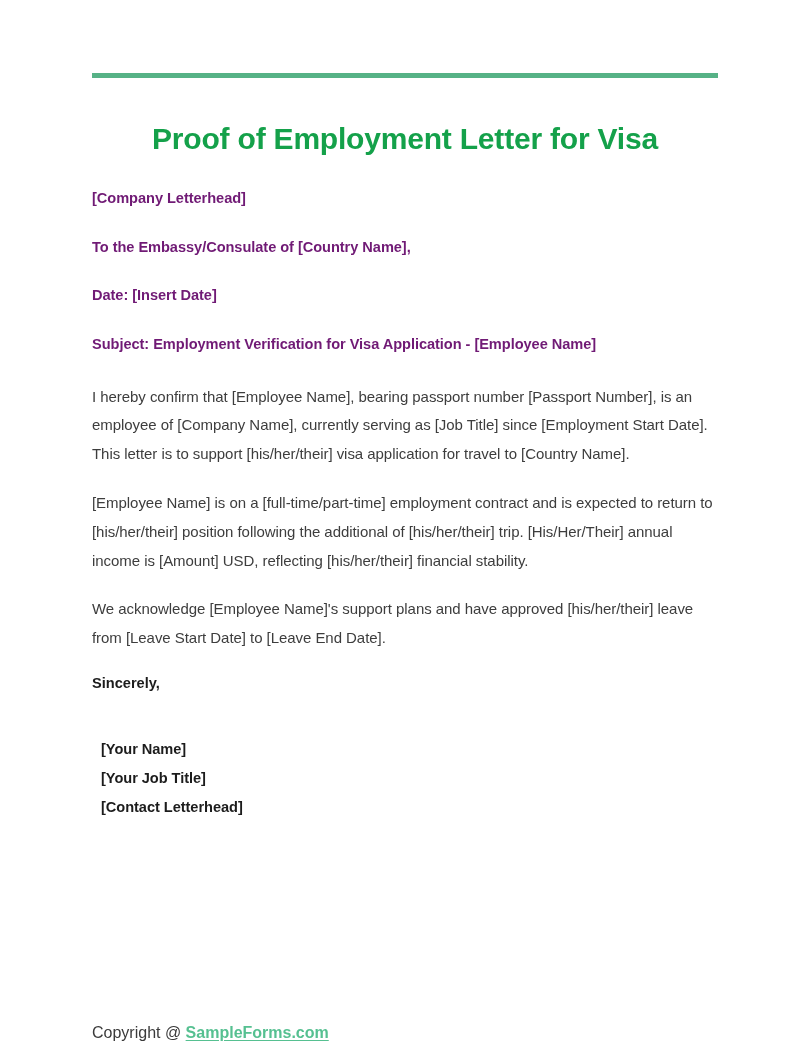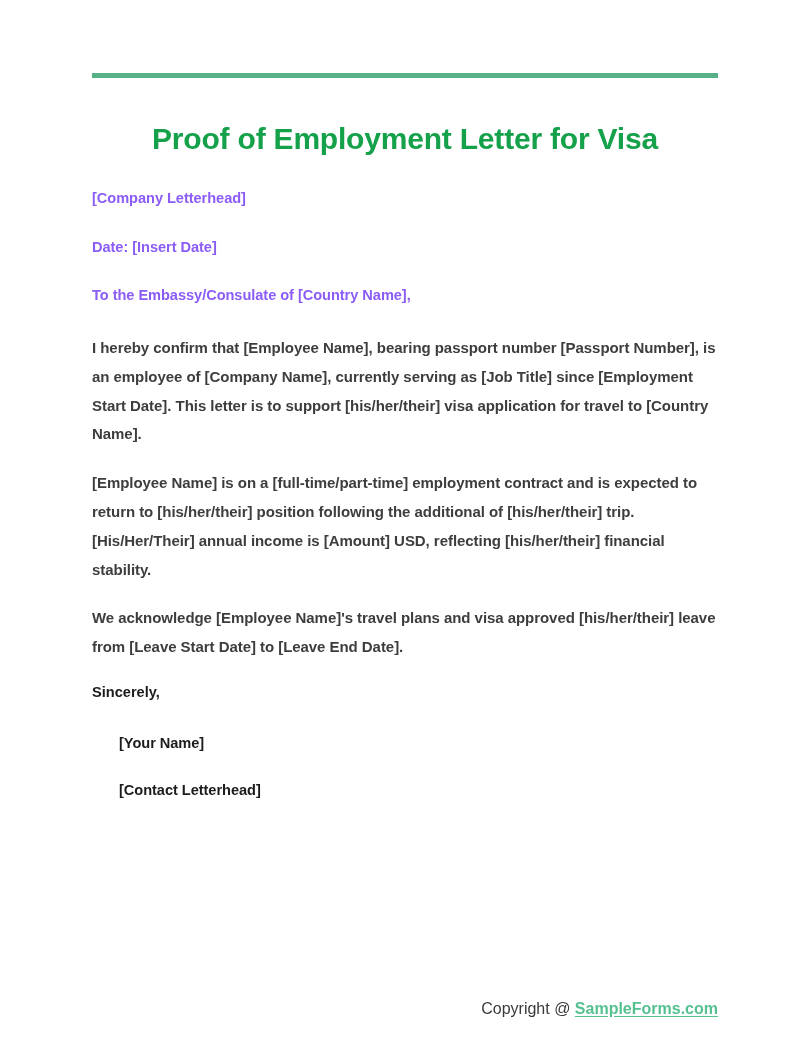--- a/index.html
+++ b/index.html
@@ -53,63 +53,63 @@
   .body-block {
     position: absolute;
     left: 92px;
     top: 188px;
     width: 628px;
   }
 
   .bold-line {
     font-size: 14.6px;
     font-weight: bold;
-    color: #8b5cf6;
+    color: #701a75;
     line-height: 1.45;
     margin: 0 0 27.5px 0;
     letter-spacing: -0.05px;
   }
 
   .para {
     font-size: 15px;
-    font-weight: bold;
+    font-weight: normal;
     color: #3d3d3d;
     line-height: 28.8px;
     margin: 0 0 20px 0;
     letter-spacing: -0.05px;
   }
 
   .sign-off {
     font-size: 14.6px;
     font-weight: bold;
     color: #1c1c1c;
     line-height: 1.45;
-    margin: 8px 0 26px 0;
+    margin: 8px 0 41px 0;
   }
 
   .sig-block {
     margin: 0;
   }
   .sig-line {
     font-size: 14.6px;
     font-weight: bold;
     color: #1c1c1c;
     line-height: 29px;
-    margin: 18px;
+    margin: 0;
     letter-spacing: -0.05px;
     padding-left: 9px;
   }
 
   
   .footer {
     position: absolute;
     left: 92px;
-    top: 998px;
+    top: 1022px;
     width: 626px;
-    text-align: right;
+    text-align: left;
     font-size: 16px;
     color: #3a3a3a;
     line-height: 1.4;
     white-space: nowrap;
   }
   .footer .brand {
     font-weight: bold;
     color: #56c091;
     text-decoration: underline;
     text-underline-offset: 2px;
@@ -121,36 +121,38 @@
 <div class="page">
 
   <div class="top-rule"></div>
 
   <h1 class="doc-title">Proof of Employment Letter for Visa</h1>
 
   <div class="body-block">
 
     <p class="bold-line">[Company Letterhead]</p>
 
+    <p class="bold-line">To the Embassy/Consulate of [Country Name],</p>
+
     <p class="bold-line">Date: [Insert Date]</p>
 
-    <p class="bold-line">To the Embassy/Consulate of [Country Name],</p>
-
+    <p class="bold-line">Subject: Employment Verification for Visa Application - [Employee Name]</p>
 
     <p class="para">I hereby confirm that [Employee Name], bearing passport number [Passport Number], is an employee of [Company Name], currently serving as [Job Title] since [Employment Start Date]. This letter is to support [his/her/their] visa application for travel to [Country Name].</p>
 
     <p class="para">[Employee Name] is on a [full-time/part-time] employment contract and is expected to return to [his/her/their] position following the additional of [his/her/their] trip. [His/Her/Their] annual income is [Amount] USD, reflecting [his/her/their] financial stability.</p>
 
-    <p class="para">We acknowledge [Employee Name]'s travel plans and visa approved [his/her/their] leave from [Leave Start Date] to [Leave End Date].</p>
+    <p class="para">We acknowledge [Employee Name]'s support plans and have approved [his/her/their] leave from [Leave Start Date] to [Leave End Date].</p>
 
 
     <p class="sign-off">Sincerely,</p>
 
     <div class="sig-block">
       <p class="sig-line">[Your Name]</p>
+      <p class="sig-line">[Your Job Title]</p>
       <p class="sig-line">[Contact Letterhead]</p>
     </div>
 
   </div>
 
   <div class="footer">
     <span>Copyright @ </span><a class="brand" href="#">SampleForms.com</a>
   </div>
 
 </div>

